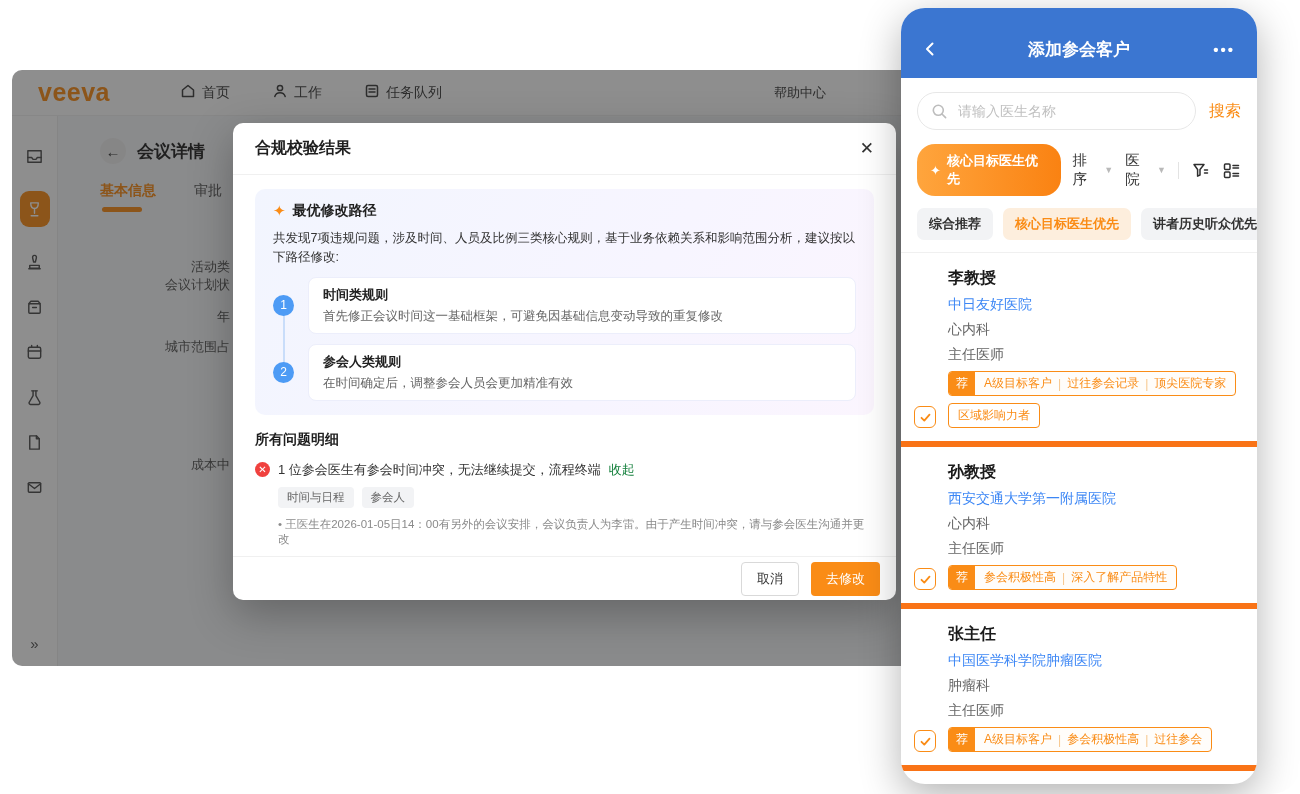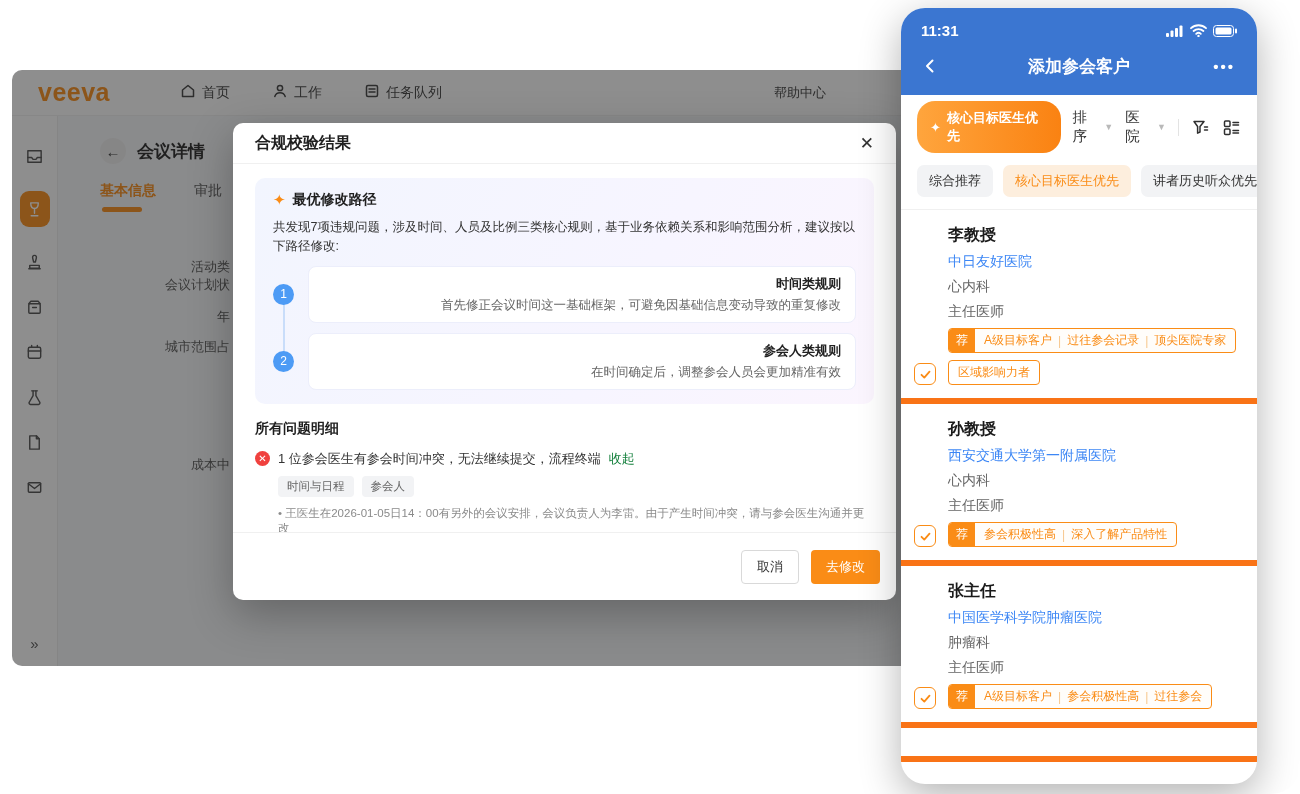--- a/index.html
+++ b/index.html
@@ -37,48 +37,48 @@
   .fieldlbl:nth-child(1){margin-top:0;}
   .fieldlbl:nth-child(2){margin-top:0;}
   .fieldlbl:nth-child(3){margin-top:14px;}
   .fieldlbl:nth-child(4){margin-top:12px;}
   .fieldlbl:nth-child(5){margin-top:100px;}
   .overlay{position:absolute;inset:0;background:rgba(30,30,30,.5);z-index:5;}
 
   
   .modal{position:absolute;left:233px;top:123px;width:663px;height:477px;background:#fff;border-radius:10px;
          box-shadow:0 14px 44px rgba(0,0,0,.28);z-index:10;display:flex;flex-direction:column;}
-  .mhead{height:41px;flex-shrink:0;border-bottom:1px solid #f0f0f0;display:flex;align-items:center;
+  .mhead{height:52px;flex-shrink:0;border-bottom:1px solid #f0f0f0;display:flex;align-items:center;
          padding:0 22px;font-size:16px;font-weight:bold;color:#1f1f1f;}
   .mclose{margin-left:auto;font-size:17px;color:#333;cursor:pointer;line-height:1;}
   .mbody{flex:1;padding:14px 22px 0;overflow:hidden;}
   .panel{background:linear-gradient(120deg,#f2f5fe 0%,#f7f5ff 60%,#fbf5fe 100%);border-radius:10px;padding:13px 18px 14px;}
   .ptitle{display:flex;align-items:center;gap:7px;font-size:14px;font-weight:bold;color:#1f1f1f;}
   .sparkle{color:var(--orange);font-size:15px;}
   .psum{font-size:12.5px;color:#333;margin-top:9px;line-height:1.5;}
   .psub{font-size:11.5px;color:#555;margin-top:5px;}
   .steps{margin-top:10px;display:flex;flex-direction:column;gap:10px;position:relative;}
   .steps::before{content:'';position:absolute;left:10px;top:26px;bottom:26px;width:2px;background:#c9ddfa;}
   .step{display:flex;gap:14px;align-items:center;}
   .stepnum{width:21px;height:21px;border-radius:50%;background:#4d9bf5;color:#fff;font-size:12px;flex-shrink:0;
            display:flex;align-items:center;justify-content:center;position:relative;z-index:1;}
-  .stepcard{flex:1;background:#fff;border:1px solid #eceefb;border-radius:8px;padding:8px 14px;text-align:right;}
+  .stepcard{flex:1;background:#fff;border:1px solid #eceefb;border-radius:8px;padding:8px 14px;}
   .stept{font-size:13px;font-weight:bold;color:#222;}
   .stepd{font-size:12.5px;color:#666;margin-top:4px;}
   .issuestitle{font-weight:bold;font-size:14px;color:#1f1f1f;margin:16px 0 12px;}
   .issue{margin-bottom:15px;}
   .irow{display:flex;align-items:center;gap:8px;font-size:13px;color:#333;}
   .sev{width:15px;height:15px;border-radius:50%;color:#fff;font-size:10px;font-weight:bold;flex-shrink:0;
        display:flex;align-items:center;justify-content:center;}
   .sev.error{background:#f0413e;}
   .ilink{color:#15803d;cursor:pointer;}
   .itags{display:flex;gap:8px;margin:8px 0 0 23px;}
   .itag{background:#f2f3f5;color:#666;font-size:11.5px;padding:3px 9px;border-radius:4px;}
   .idetail{margin:9px 0 0 23px;font-size:11.5px;color:#8a8a8a;}
-  .mfoot{border-top:1px solid #f0f0f0;height:68px;flex-shrink:0;display:flex;align-items:center;
+  .mfoot{border-top:1px solid #f0f0f0;height:44px;flex-shrink:0;display:flex;align-items:center;
          justify-content:flex-end;gap:12px;padding:0 16px;}
   .btn-cancel{border:1px solid #d9d9d9;background:#fff;border-radius:4px;padding:7px 15px;font-size:13px;
               color:#333;cursor:pointer;font-family:inherit;}
   .btn-primary{background:var(--orange);color:#fff;border-radius:4px;padding:8px 15px;font-size:13px;border:none;
                cursor:pointer;font-family:inherit;}
 
   
   .phone{position:absolute;left:901px;top:8px;width:356px;height:776px;background:#fff;border-radius:24px;
          box-shadow:0 12px 40px rgba(0,0,0,.3);overflow:hidden;z-index:20;display:flex;flex-direction:column;}
   .phead{background:var(--blue);color:#fff;padding:14px 20px 16px;flex-shrink:0;}
@@ -96,21 +96,21 @@
   .searchpill input::placeholder{color:#c0c0c0;}
   .searchbtn{color:var(--orange);font-size:16px;cursor:pointer;}
   .filterrow{display:flex;align-items:center;padding:6px 16px 8px;gap:12px;flex-shrink:0;}
   .fpill{background:linear-gradient(90deg,#ffa53d,#fa8212);color:#fff;font-size:13px;padding:8px 13px;
          border-radius:18px;display:flex;gap:6px;align-items:center;font-weight:bold;cursor:pointer;}
   .fdrop{display:flex;align-items:center;gap:4px;color:#333;font-size:14.5px;cursor:pointer;}
   .caret{color:#b9b9b9;font-size:9px;}
   .vdiv{width:1px;height:17px;background:#e3e3e3;}
   .ficon{color:#2f2f2f;cursor:pointer;display:flex;}
   .chiprow{display:flex;gap:10px;padding:4px 16px 12px;flex-shrink:0;}
-  .chip{background:#f2f3f5;color:#333;font-size:13px;padding:7px 12px;border-radius:7px;cursor:pointer;white-space:nowrap;}
+  .chip{background:#f2f3f5;color:#333;font-size:13px;padding:7px 12px;border-radius:7px;cursor:pointer;white-space:nowrap;font-weight:bold;}
   .chip.active{background:#fdeedd;color:var(--orange);}
   .list{flex:1;overflow:hidden;border-top:1px solid #f0f0f0;}
   .doc{display:flex;padding:15px 16px 13px 13px;border-bottom:6px solid #f97316;gap:12px;align-items:flex-end;}
   .cb{width:22px;height:22px;border:1.5px solid var(--orange);border-radius:6px;flex-shrink:0;background:#fff;
       display:flex;align-items:center;justify-content:center;cursor:pointer;}
   .dinfo{flex:1;min-width:0;display:flex;flex-direction:column;gap:7px;}
   .dname{font-size:16px;font-weight:bold;color:#1a1a1a;}
   .dhosp{font-size:14px;color:#3d87f5;cursor:pointer;}
   .ddept,.dtitle{font-size:14px;color:#666;}
   .tagrow{display:flex;}
@@ -272,55 +272,41 @@
         </div>
     </div>
     <div class="mfoot">
       <button class="btn-cancel">取消</button>
       <button class="btn-primary">去修改</button>
     </div>
   </div>
 
   <div class="phone">
     <div class="phead">
-      <div class="statusrow">
-        <span>11:31</span>
-        <span class="staticons" id="staticons">
-            <span>
-              <svg width="18" height="12" viewBox="0 0 18 12">
-                <rect x="0" y="8" width="3" height="4" rx="1" fill="#fff"></rect>
-                <rect x="4.5" y="5.5" width="3" height="6.5" rx="1" fill="#fff"></rect>
-                <rect x="9" y="3" width="3" height="9" rx="1" fill="#fff"></rect>
-                <rect x="13.5" y="0.5" width="3" height="11.5" rx="1" fill="#fff"></rect>
-              </svg>
-            </span>
-            <span>
-              <svg width="17" height="13" viewBox="0 0 17 13">
-                <path d="M1 4.2a11 11 0 0 1 15 0M3.6 7a7.2 7.2 0 0 1 9.8 0M6.2 9.8a3.4 3.4 0 0 1 4.6 0" stroke="#fff" stroke-width="1.8" fill="none" stroke-linecap="round"></path>
-                <circle cx="8.5" cy="12" r="1.2" fill="#fff"></circle>
-              </svg>
-            </span>
-            <span>
-              <svg width="24" height="12" viewBox="0 0 24 12">
-                <rect x="0.5" y="0.5" width="20" height="11" rx="3" stroke="#fff" fill="none"></rect>
-                <rect x="2.5" y="2.5" width="16" height="7" rx="1.5" fill="#fff"></rect>
-                <rect x="22" y="3.5" width="2" height="5" rx="1" fill="#fff"></rect>
-              </svg>
-            </span>
-          </span>
-      </div>
       <div class="navrow">
         <span class="pback">
           <svg width="18" height="18" viewBox="0 0 18 18" fill="none">
               <path d="M11.5 3.5 6 9l5.5 5.5" stroke="#fff" stroke-width="2" stroke-linecap="round" stroke-linejoin="round"></path>
             </svg>
         </span>
         <span class="ptitle2">添加参会客户</span>
         <span class="pmore">•••</span>
       </div>
+    </div>
+    <div class="searchrow">
+      <div class="searchpill">
+        <span style="display:flex;">
+          <svg width="17" height="17" viewBox="0 0 17 17" fill="none">
+              <circle cx="7.3" cy="7.3" r="5" stroke="#bdbdbd" stroke-width="1.6"></circle>
+              <path d="m11.2 11.2 3.4 3.4" stroke="#bdbdbd" stroke-width="1.6" stroke-linecap="round"></path>
+            </svg>
+        </span>
+        <input placeholder="请输入医生名称" style="">
+      </div>
+      <span class="searchbtn">搜索</span>
     </div>
     <div class="filterrow">
       <div class="fpill">
         <span>✦</span>
         <span>核心目标医生优先</span>
       </div>
       <div class="fdrop">
         <span>排序</span>
         <span class="caret">▼</span>
       </div>

